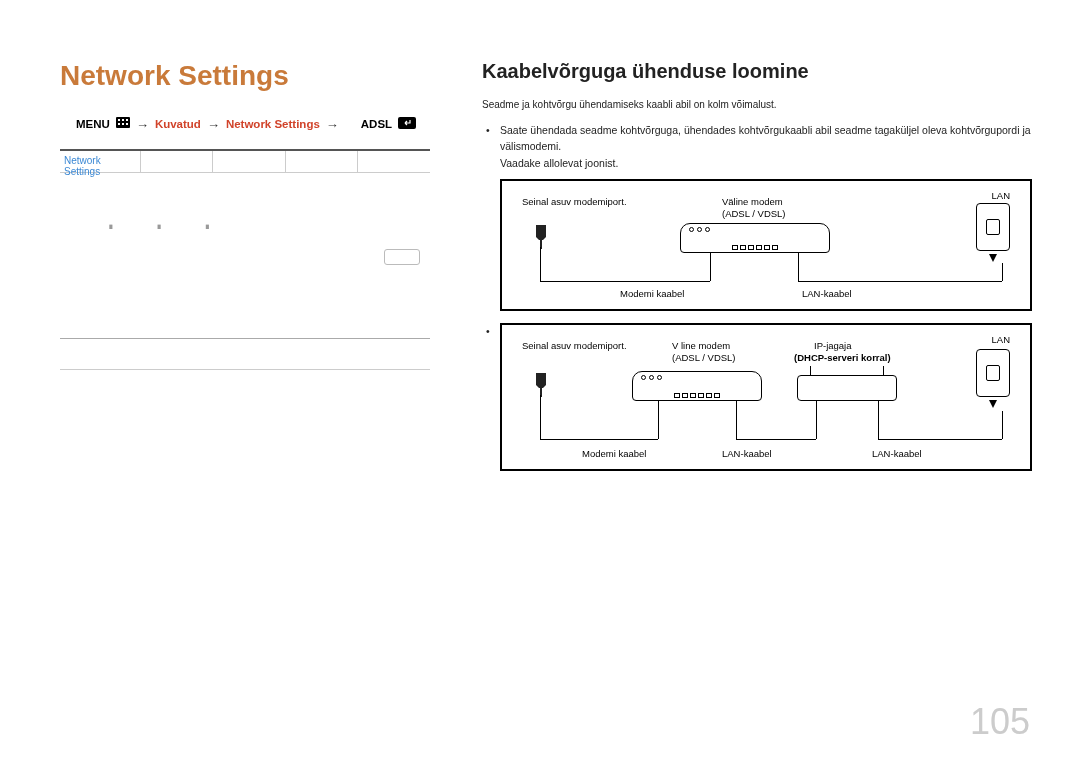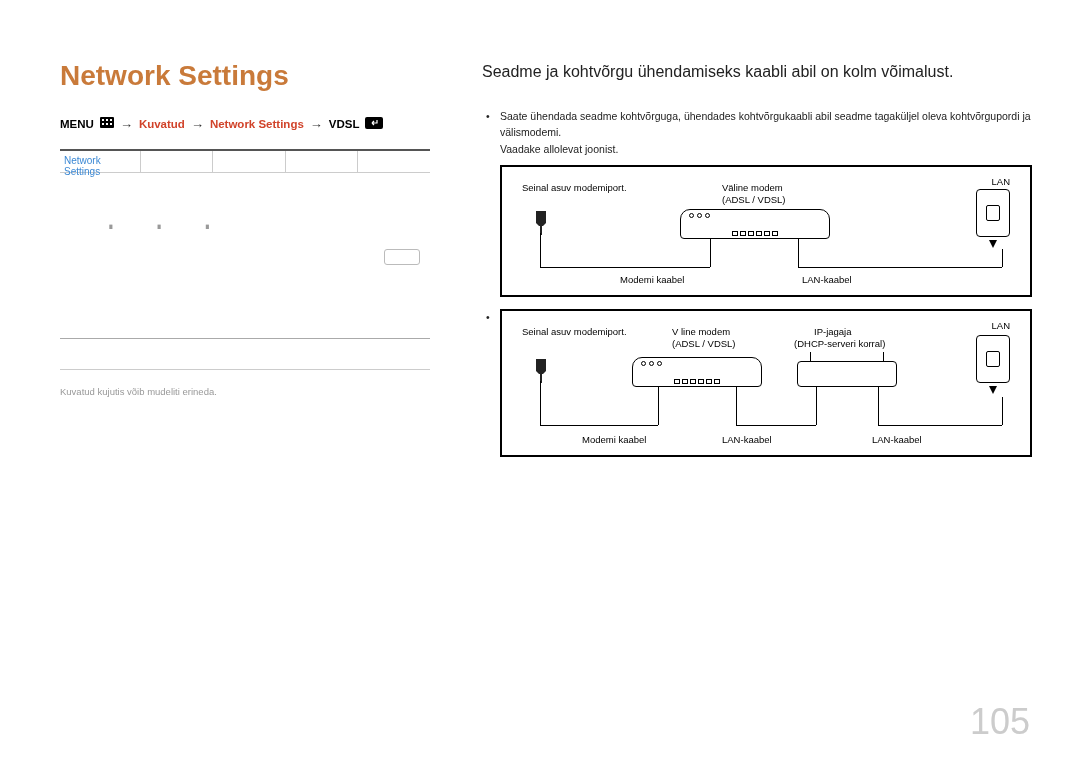--- a/index.html
+++ b/index.html
@@ -31,21 +31,21 @@
     margin-bottom: 24px;
   }
   .breadcrumb {
     font-size: 11.5px;
     font-weight: bold;
     margin-bottom: 18px;
     display: flex;
     align-items: center;
     gap: 6px;
   }
-  .breadcrumb .menu-label { color: #000; }
+  .breadcrumb .menu-label { color: #000; margin-left: 16px; }
   .breadcrumb .net-label { color: #d1432a; }
   .breadcrumb .arrow { color: #333; font-size: 13px; }
   .breadcrumb .icon-menu {
     display:inline-block; vertical-align: middle;
   }
   .breadcrumb .icon-enter {
     display: inline-block; vertical-align: middle;
   }
   .panel {
     border-top: 2px solid #555;
@@ -101,22 +101,22 @@
   }
   .hr { border:0; border-top:1px solid #ccc; margin-top:30px; }
 
   h2.sub-title {
     font-size: 20px;
     font-weight: 600;
     color: #222;
     margin-bottom: 14px;
   }
   .para {
-    font-size: 16px;
-    margin-bottom: 24px;
+    font-size: 10px;
+    margin-bottom: 10px;
     color:#222;
     line-height:1.5;
   }
   ul.bullets {
     list-style: none;
     padding-left: 18px;
   }
   ul.bullets > li {
     position: relative;
     font-size: 10.5px;
@@ -229,21 +229,21 @@
             <rect x="2" y="6" width="2" height="2" fill="#fff"></rect>
             <rect x="6" y="6" width="2" height="2" fill="#fff"></rect>
             <rect x="10" y="6" width="2" height="2" fill="#fff"></rect>
           </svg>
       </span>
       <span class="arrow">→</span>
       <span class="net-label">Kuvatud</span>
       <span class="arrow">→</span>
       <span class="net-label">Network Settings</span>
       <span class="arrow">→</span>
-      <span class="menu-label">VDSL</span>
+      <span class="menu-label">ADSL</span>
       <span class="icon-enter">
         <svg width="18" height="12" viewBox="0 0 18 12">
             <rect x="0" y="0" width="18" height="12" rx="2" fill="#000"></rect>
             <path d="M12 3 v3 h-5 M7 6 l2 -2 M7 6 l2 2" stroke="#fff" stroke-width="1.2" fill="none"></path>
           </svg>
       </span>
     </div>
 
     <div class="panel">
       <div class="panel-header">
@@ -254,24 +254,24 @@
         <div class="panel-tab"></div>
       </div>
       <div class="panel-body">
         <span class="dots">∎ ∎ ∎</span>
       </div>
       <div class="panel-footer">
         <span class="btn"></span>
       </div>
     </div>
     <hr class="hr">
-    <div class="subnote">Kuvatud kujutis võib mudeliti erineda.</div>
   </div>
 
   <div class="right-col">
+    <h2 class="sub-title">Kaabelvõrguga ühenduse loomine</h2>
     <p class="para">Seadme ja kohtvõrgu ühendamiseks kaabli abil on kolm võimalust.</p>
 
     <ul class="bullets">
       <li>
         <span>Saate ühendada seadme kohtvõrguga, ühendades kohtvõrgukaabli abil seadme tagaküljel oleva kohtvõrgupordi ja välismodemi.</span><br>
         <span>Vaadake allolevat joonist.</span>
 
         <div class="diagram">
           <span class="d-label" style="left:20px; top:14px;">Seinal asuv modemiport.</span>
           <span class="d-label" style="left:220px; top:14px;">Väline modem</span>
@@ -314,21 +314,21 @@
         </div>
       </li>
 
       <li>
 
         <div class="diagram tall">
           <span class="d-label" style="left:20px; top:14px;">Seinal asuv modemiport.</span>
           <span class="d-label" style="left:170px; top:14px;">V line modem</span>
           <span class="d-label" style="left:170px; top:26px;">(ADSL / VDSL)</span>
           <span class="d-label" style="left:312px; top:14px;">IP-jagaja</span>
-          <span class="d-label" style="left:292px; top:26px;">(DHCP-serveri korral)</span>
+          <span class="d-label" style="left:292px; top:26px;font-weight:bold;">(DHCP-serveri korral)</span>
           <span class="d-label" style="right:20px; top:8px;">LAN</span>
           <span class="d-label" style="left:80px; top:122px;">Modemi kaabel</span>
           <span class="d-label" style="left:220px; top:122px;">LAN-kaabel</span>
           <span class="d-label" style="left:370px; top:122px;">LAN-kaabel</span>
 
           <div class="plug-icon" style="left:30px; top:46px;">
             <svg viewBox="0 0 18 26">
                 <path d="M4 2 h10 v12 l-3 3 h-4 l-3 -3 z" fill="#222"></path>
                 <line x1="9" y1="17" x2="9" y2="26" stroke="#222" stroke-width="2"></line>
               </svg>

